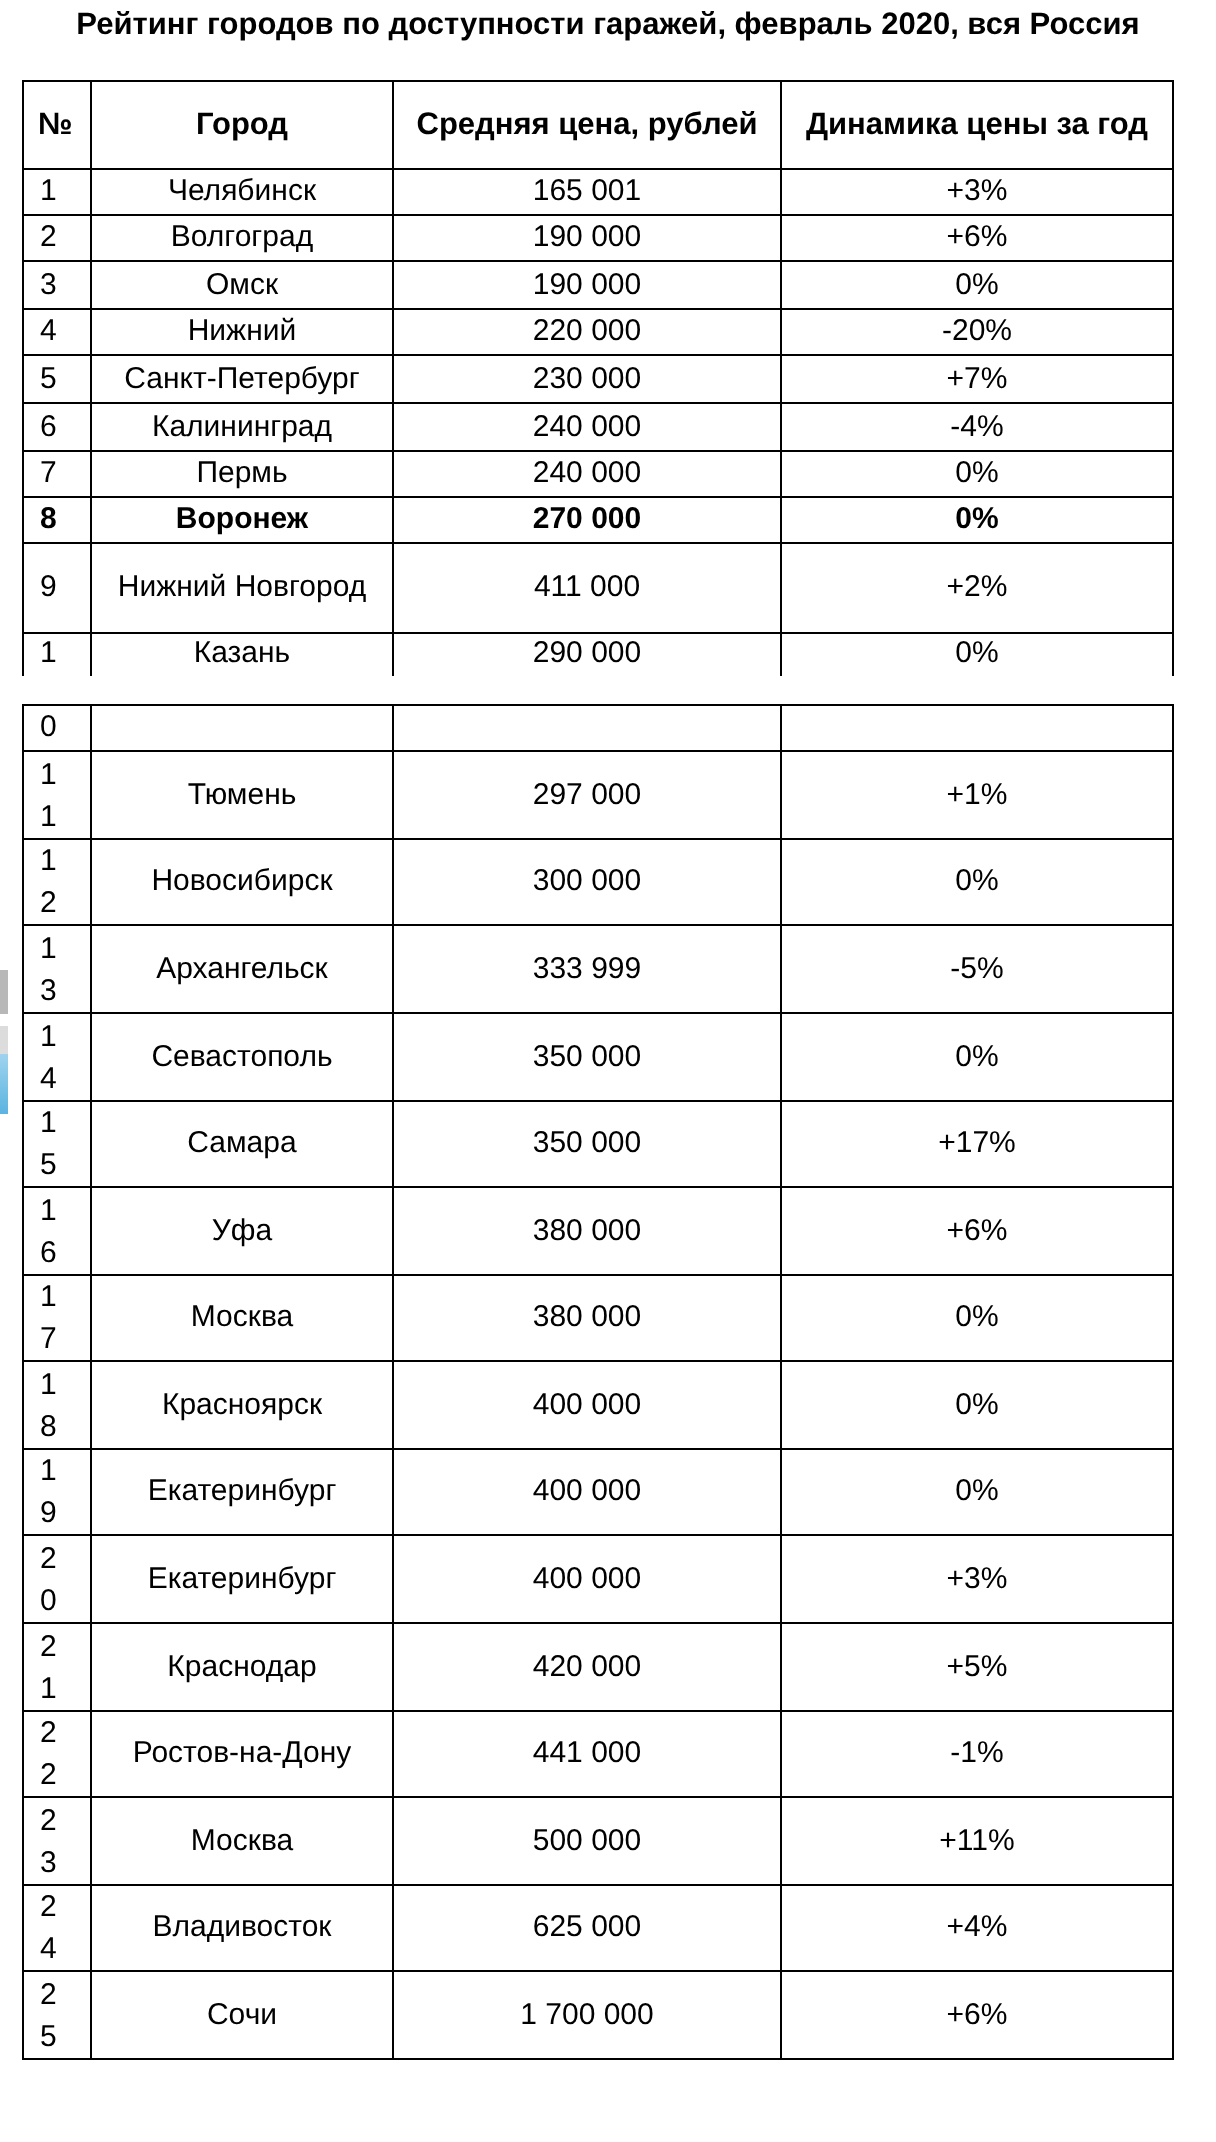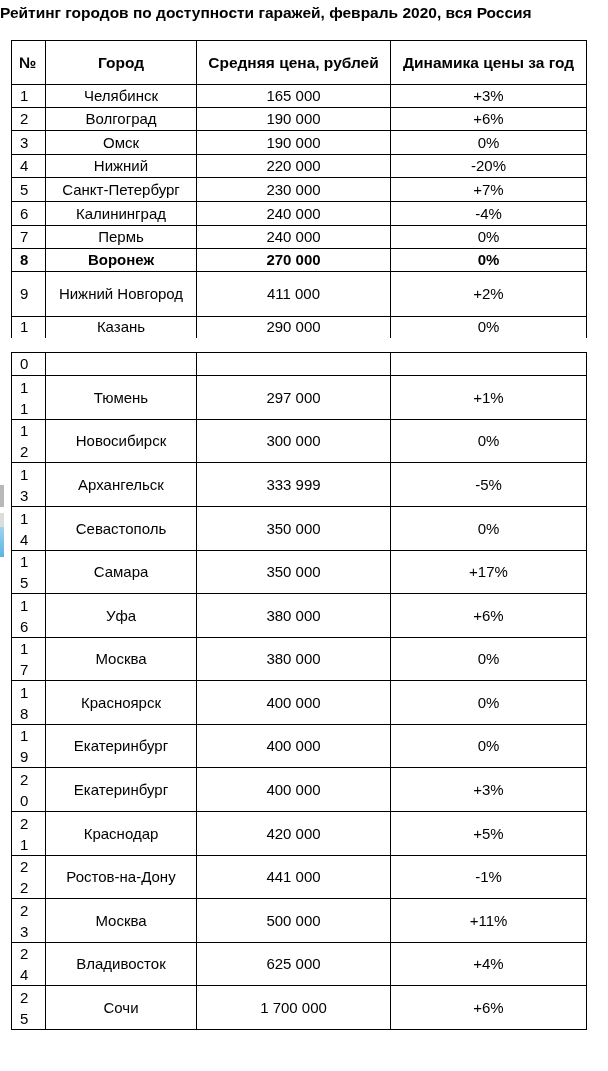--- a/index.html
+++ b/index.html
@@ -13,20 +13,21 @@
       position: relative;
       overflow: hidden;
       font-family: "Liberation Sans", "DejaVu Sans", sans-serif;
       color: #000;
     }
     .title {
       position: absolute;
       left: 0;
       top: 3px;
       width: 608px;
+      text-align: center;
       font-weight: bold;
       font-size: 15.5px;
       line-height: 20px;
       letter-spacing: 0px;
     }
     table.grid {
       position: absolute;
       left: 11px;
       border-collapse: collapse;
       table-layout: fixed;
@@ -100,21 +101,21 @@
       <th class="num">№</th>
       <th>Город</th>
       <th>Средняя цена, рублей</th>
       <th>Динамика цены за год</th>
     </tr>
   </thead>
   <tbody id="part1-body">
       <tr style="height: 23px;">
         <td class="num">1</td>
         <td>Челябинск</td>
-        <td>165 000</td>
+        <td>165 001</td>
         <td>+3%</td>
       </tr>
       <tr style="height: 23px;">
         <td class="num">2</td>
         <td>Волгоград</td>
         <td>190 000</td>
         <td>+6%</td>
       </tr>
       <tr style="height: 24px;">
         <td class="num">3</td>

